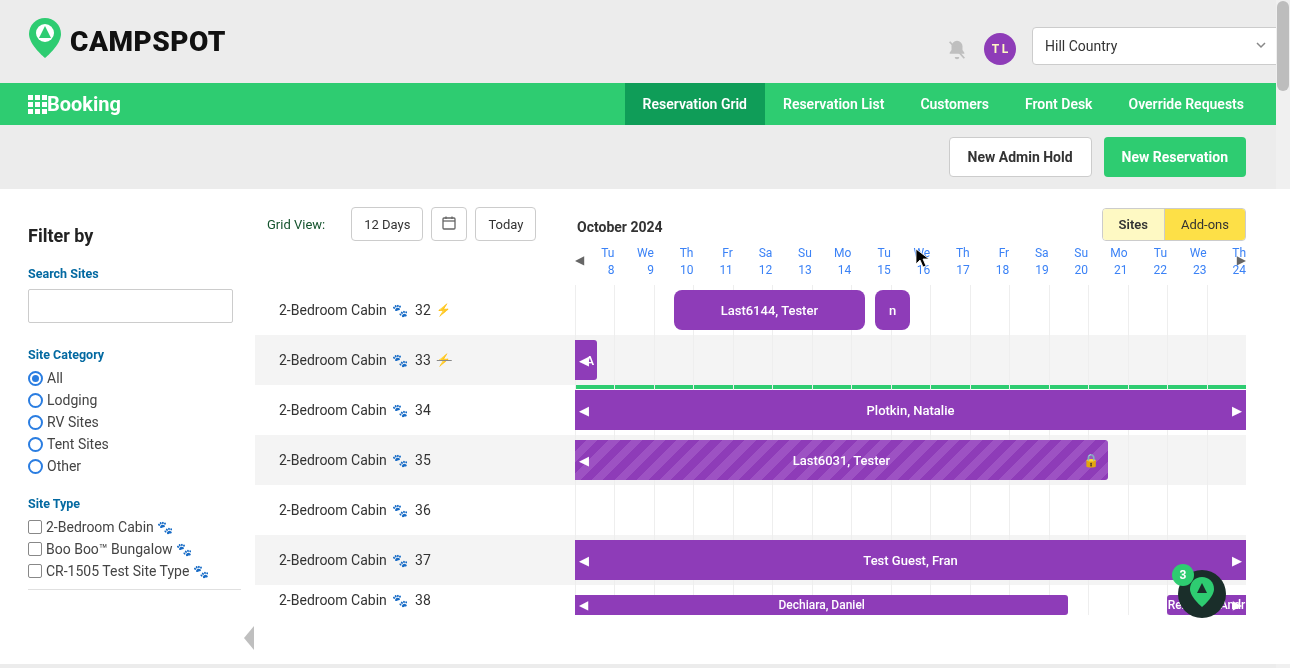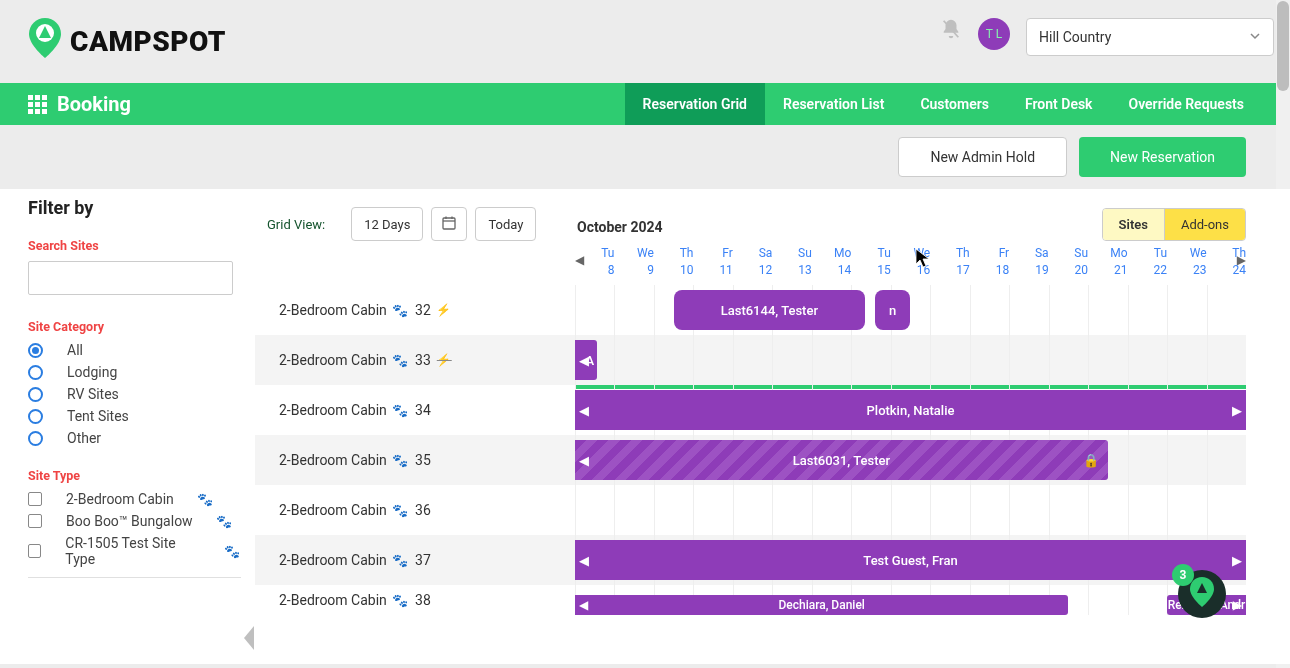--- a/index.html
+++ b/index.html
@@ -1,43 +1,43 @@
 <!DOCTYPE html>
 <html><head>
 <meta charset="utf-8">
 <style>
 *{box-sizing:border-box;margin:0;padding:0;font-family:-apple-system,BlinkMacSystemFont,"Segoe UI",Roboto,Arial,sans-serif}
 body{background:#ececec;color:#333;width:1290px;height:668px;overflow:hidden;position:relative}
 .scrollbar{position:absolute;right:0;top:0;width:14px;height:100%;background:#f0f0f0}
 .scrollbar-thumb{width:12px;height:90px;background:#bdbdbd;border-radius:6px;margin:1px}
-.header{display:flex;align-items:flex-start;padding:18px 16px 18px 28px;background:#ececec}
+.header{display:flex;align-items:flex-end;padding:18px 10px 18px 28px;background:#ececec}
 .logo{display:flex;align-items:center;gap:8px;font-weight:900;font-size:28px;letter-spacing:.5px;color:#111}
 .logo-icon svg{width:34px;height:40px}
 .header-spacer{flex:1}
 .bell{color:#bfbfbf;margin-right:16px}
-.avatar{width:32px;height:32px;border-radius:50%;background:#8e3cb8;color:#86efac;display:flex;align-items:center;justify-content:center;font-size:12px;font-weight:400;margin-right:16px}
+.avatar{width:32px;height:32px;border-radius:50%;background:#8e3cb8;color:#fef9c3;display:flex;align-items:center;justify-content:center;font-size:12px;font-weight:700;margin-right:16px}
 .park-select{width:248px;height:38px;border:1px solid #ccc;border-radius:4px;background:#fff;display:flex;align-items:center;justify-content:space-between;padding:0 12px;font-size:14px;color:#333}
 .navbar{background:#2ecc71;height:42px;display:flex;align-items:center;padding:0 28px;color:#fff}
-.nav-title{display:flex;align-items:center;gap:10px;font-weight:700;font-size:20px}
+.nav-title{display:flex;align-items:center;font-weight:700;font-size:20px}
 .apps-icon{display:grid;grid-template-columns:repeat(3,5px);grid-template-rows:repeat(3,5px);gap:2px}
 .apps-icon span{background:#fff;width:5px;height:5px}
 .nav-spacer{flex:1}
 .nav-items{display:flex;height:100%}
 .nav-item{padding:0 18px;display:flex;align-items:center;font-size:14px;font-weight:600;cursor:pointer}
 .nav-item.active{background:#0f9d58}
 .actionbar{background:#ececec;height:64px;display:flex;align-items:center;justify-content:flex-end;padding:0 44px;gap:12px}
-.btn{height:40px;padding:0 31px;border-radius:4px;font-size:14px;font-weight:400;display:flex;align-items:center;cursor:pointer}
+.btn{height:40px;padding:0 18px;border-radius:4px;font-size:14px;font-weight:700;display:flex;align-items:center;cursor:pointer}
 .btn-white{background:#fff;border:1px solid #ccc;color:#333}
 .btn-green{background:#2ecc71;color:#fff;border:none}
 .content{display:flex;background:#fff;height:calc(100% - 87px - 42px - 64px);position:relative}
-.sidebar{width:255px;padding:8px 14px 0 28px;overflow:hidden;position:relative;border-right:0}
+.sidebar{width:255px;padding:36px 14px 0 28px;overflow:hidden;position:relative;border-right:0}
 .sidebar h3{font-size:18px;font-weight:700;margin-bottom:20px;color:#222}
-.filter-label{font-size:12.5px;font-weight:700;margin-bottom:8px;color:#ef4444}
+.filter-label{font-size:12.5px;font-weight:700;margin-bottom:8px;color:#0369a1}
 .search-input{width:205px;height:34px;border:1px solid #ccc;border-radius:2px;margin-bottom:24px}
-.radio-row,.check-row{display:flex;align-items:center;gap:24px;margin-bottom:6px;font-size:14px;color:#444}
+.radio-row,.check-row{display:flex;align-items:center;gap:4px;margin-bottom:6px;font-size:14px;color:#444}
 .radio{width:15px;height:15px;border:2px solid #2a7de1;border-radius:50%;display:flex;align-items:center;justify-content:center}
 .radio.checked::after{content:"";width:7px;height:7px;background:#2a7de1;border-radius:50%}
 .chk{width:14px;height:14px;border:1.5px solid #888;border-radius:2px}
 .sep{border-top:1px solid #e0e0e0;margin:10px 0}
 .collapse-handle{position:absolute;left:242px;bottom:8px;z-index:4;color:#bfbfbf}
 .grid-area{flex:1;display:flex;flex-direction:column;position:relative}
 .toolbar{display:flex;align-items:center;padding:18px 44px 6px 12px}
 .grid-view-label{font-size:13px;color:#14532d;margin-right:26px}
 .tb-btn{height:34px;border:1px solid #ccc;border-radius:4px;background:#fff;padding:0 12px;font-size:13px;display:flex;align-items:center;margin-right:8px}
 .month-label{font-size:14px;font-weight:700;color:#333;margin-left:322px}

